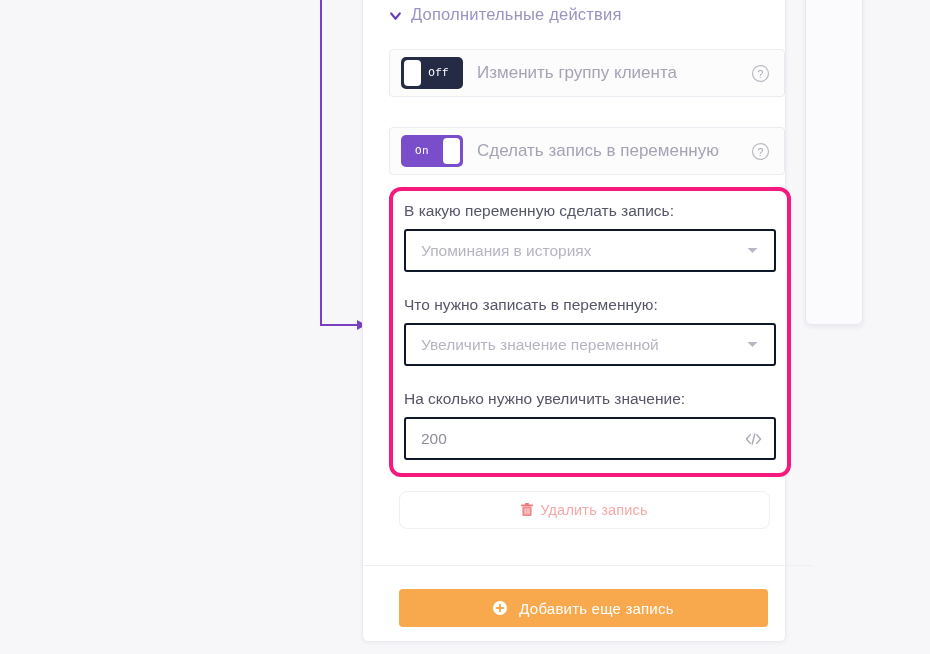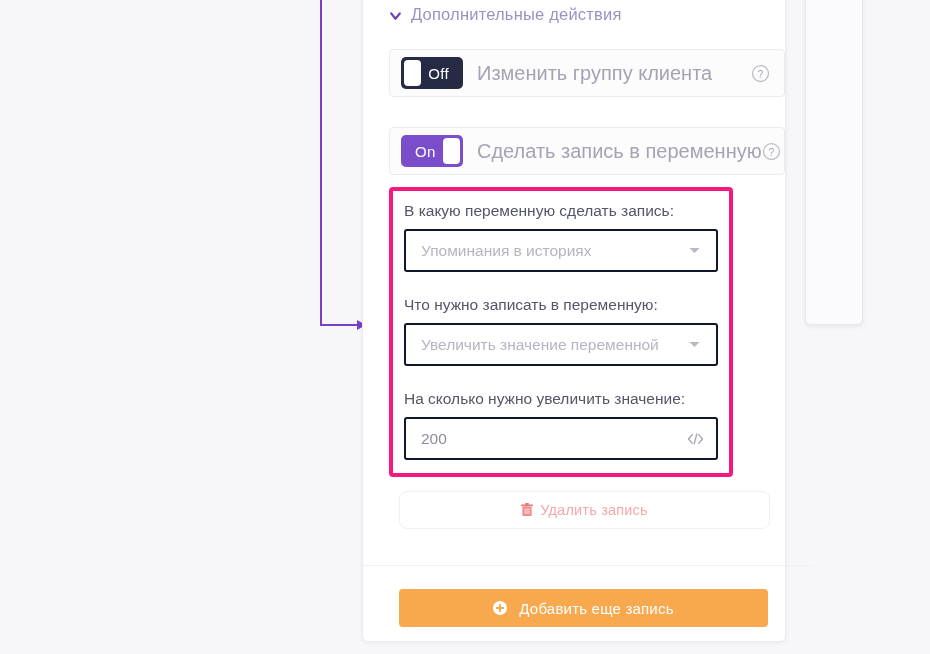--- a/index.html
+++ b/index.html
@@ -110,50 +110,51 @@
     position: absolute;
     top: 3px;
     width: 17px;
     height: 26px;
     border-radius: 4px;
     background: #ffffff;
   }
   .switch.off .knob { left: 3px; }
   .switch.on  .knob { right: 3px; }
   .switch .state {
-    font-size: 15px;
+    font-size: 11px;
     color: #ffffff;
     padding: 0 11px;
     z-index: 2;
     letter-spacing: .3px;
+    font-family: Liberation Mono, monospace;
   }
   .switch.off .state { padding-right: 14px; }
   .switch.on  .state { padding-left: 14px; }
 
   .toggle-label {
-    font-size: 20px;
+    font-size: 17px;
     color: #a5a3b4;
     margin-left: 14px;
     white-space: nowrap;
     flex: 1;
   }
   .help-icon {
     width: 19px;
     height: 19px;
     flex: none;
     opacity: .85;
   }
 
   
   .highlight-box {
     border: 4px solid #f5197f;
-    border-radius: 4px;
+    border-radius: 12px;
     margin-top: 12px;
     padding: 11px 11px 13px 11px;
-    width: 344px;
+    width: 402px;
     box-sizing: border-box;
     background: #ffffff;
   }
 
   .field-label {
     font-size: 15.5px;
     color: #555569;
     margin-bottom: 9px;
     white-space: nowrap;
   }

